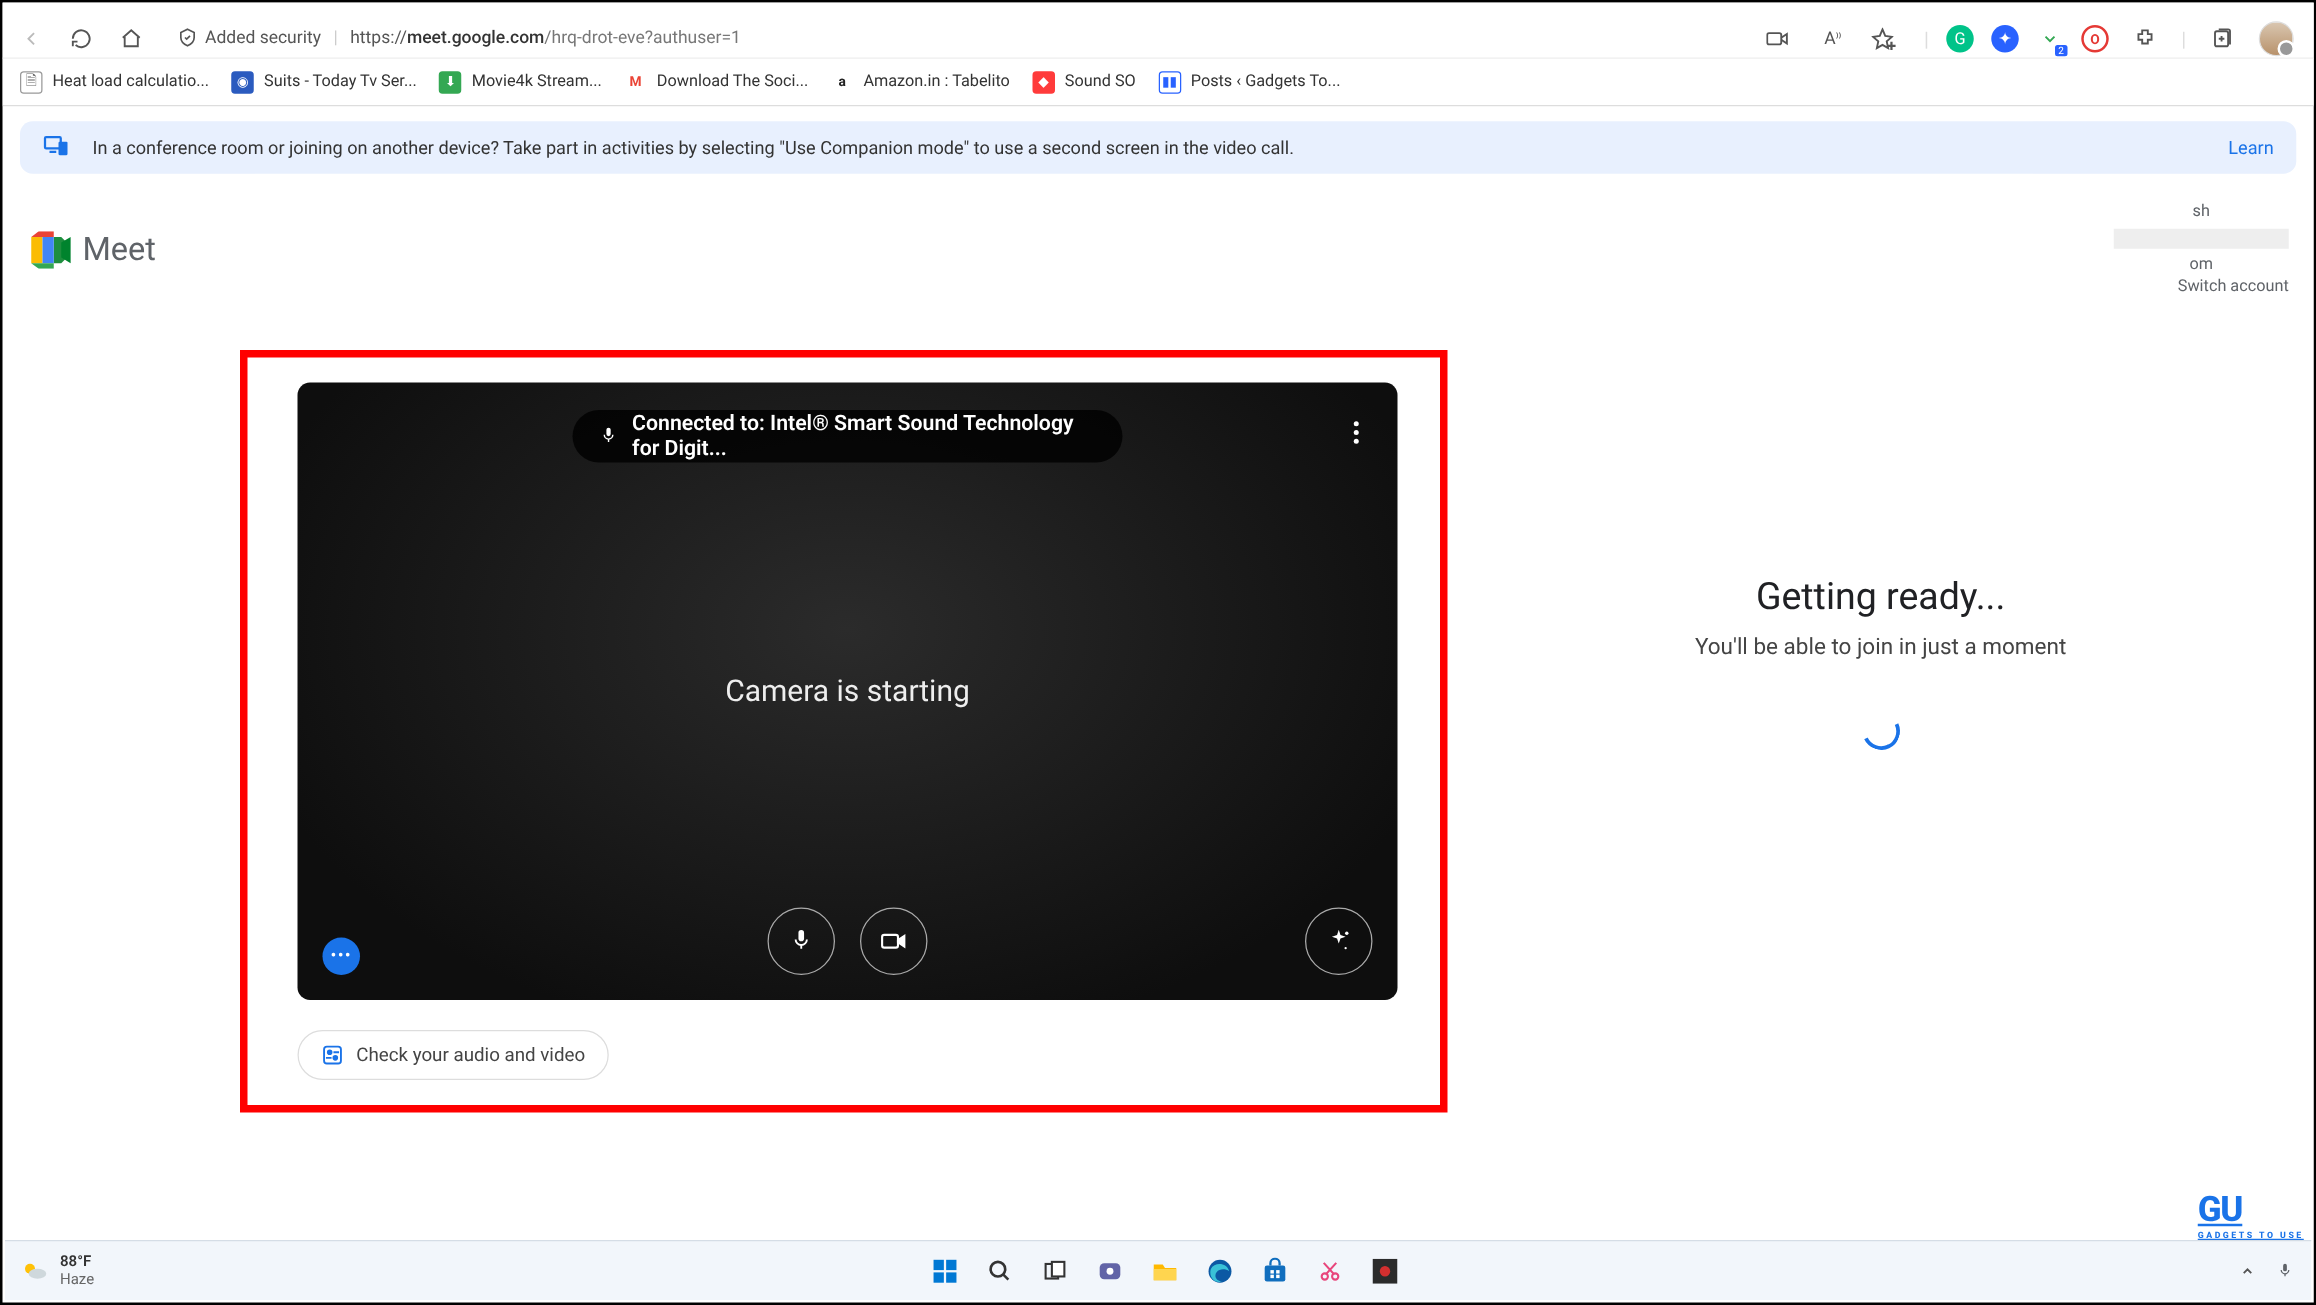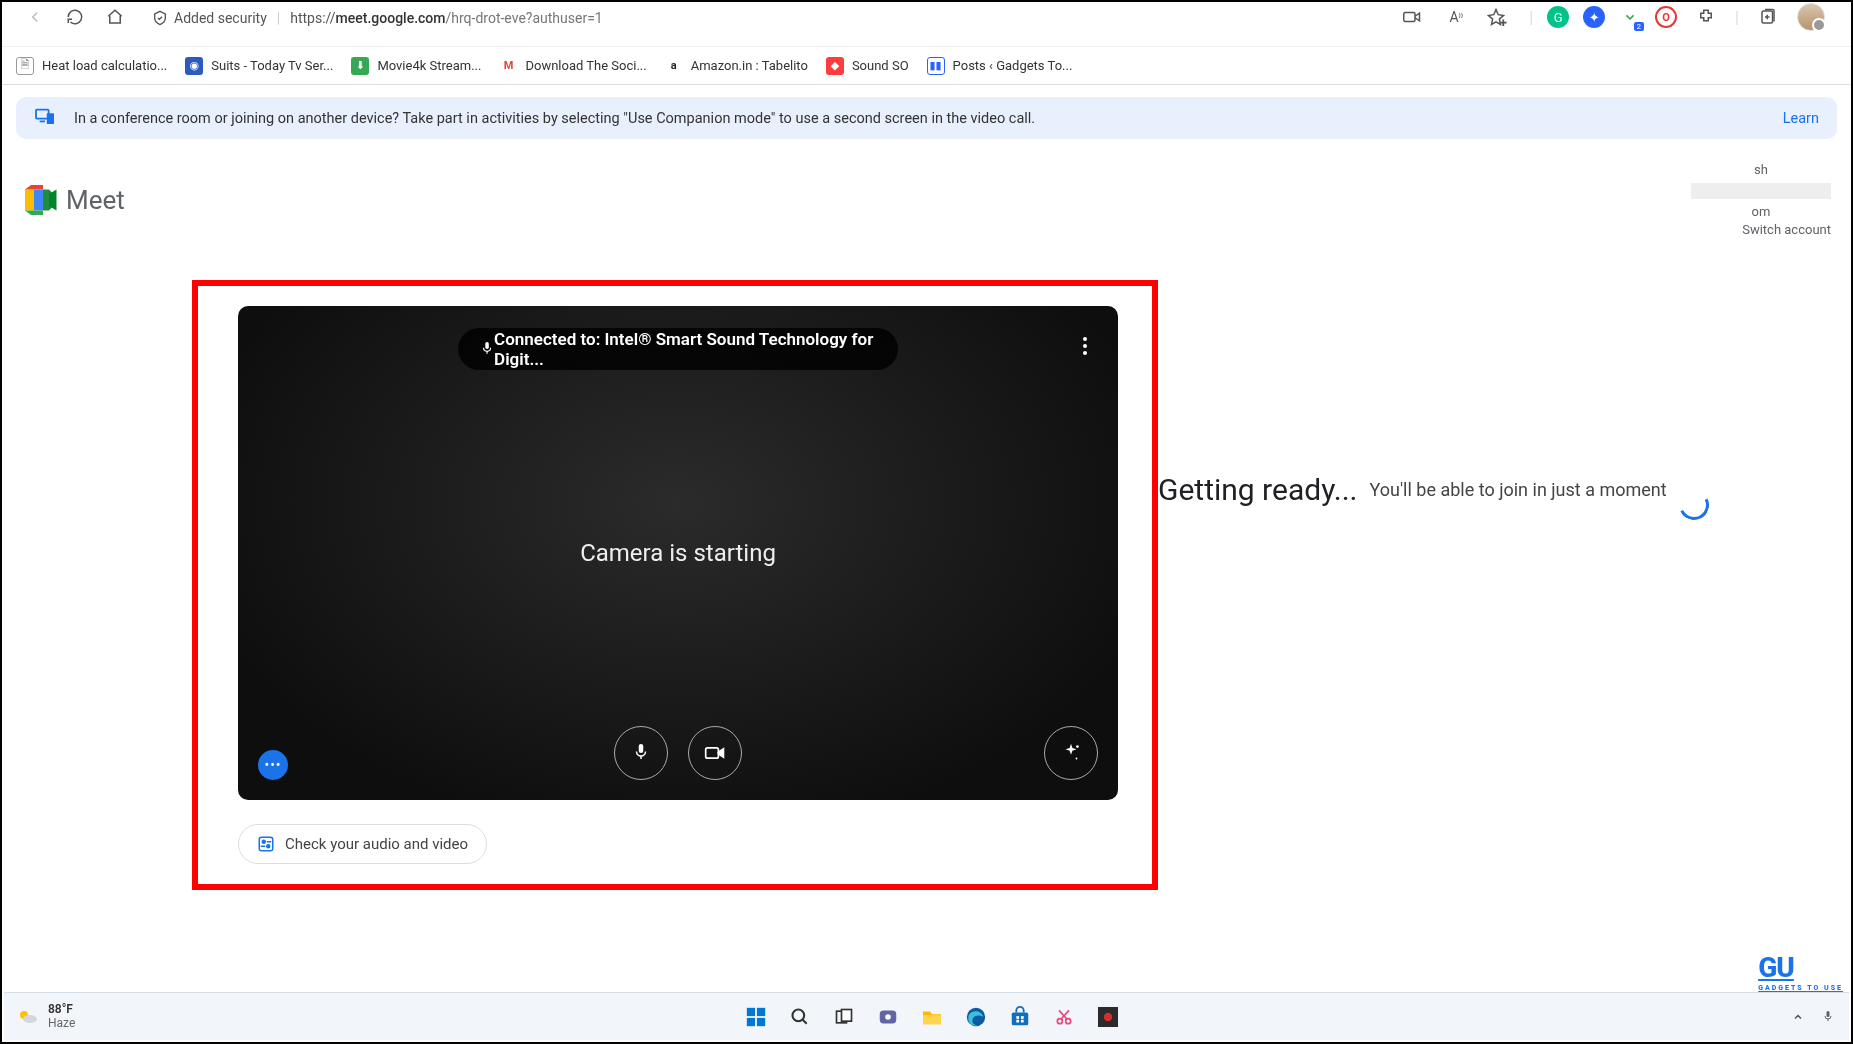--- a/index.html
+++ b/index.html
@@ -1,19 +1,19 @@
 <!DOCTYPE html>
 <html><head>
 <meta charset="utf-8">
 <style>
 * { margin: 0; padding: 0; box-sizing: border-box; font-family: "Segoe UI", Roboto, Arial, sans-serif; }
 body { width: 1853px; height: 1044px; background: #fff; border: 2px solid #000; position: relative; overflow: hidden; }
 
 
-.browser-bar { height: 44px; display: flex; align-items: flex-start; padding: 0 18px; gap: 10px; background: #fff; }
+.browser-bar { height: 44px; display: flex; align-items: flex-end; padding: 0 8px; gap: 10px; background: #fff; }
 .nav-btn { width: 30px; height: 30px; display: flex; align-items: center; justify-content: center; color: #555; cursor: pointer; border-radius: 4px; }
 .nav-btn.disabled { color: #bbb; }
 .address-wrap { flex: 1; display: flex; align-items: center; height: 32px; border-radius: 16px; padding: 0 12px; gap: 10px; color: #555; font-size: 14px; }
 .sec-badge { display: flex; align-items: center; gap: 6px; color: #555; }
 .sep { color: #ccc; }
 .url-host { color: #333; font-weight: 500; }
 .url-path { color: #777; }
 .right-icons { display: flex; align-items: center; gap: 14px; padding-right: 8px; }
 .ext-ico { width: 22px; height: 22px; border-radius: 50%; display: flex; align-items: center; justify-content: center; font-size: 13px; }
 .avatar { width: 28px; height: 28px; border-radius: 50%; background: linear-gradient(#d9c6b0,#b8926b); border: 1px solid #ddd; position: relative; }
@@ -39,31 +39,31 @@
 .account-side { text-align: right; font-size: 13px; color: #5f6368; line-height: 1.4; }
 .acc-email { display: flex; align-items: center; gap: 4px; justify-content: flex-end; flex-direction: column; }
 .acc-mask { width: 140px; height: 16px; background: #eee; }
 .switch { cursor: pointer; }
 
 .main-area { display: flex; align-items: flex-start; padding-top: 40px; }
 
 
 .red-box { margin-left: 190px; border: 6px solid #ff0000; width: 966px; height: 610px; padding: 20px 40px 16px 40px; display: flex; flex-direction: column; }
 .video-preview { width: 880px; height: 494px; background: radial-gradient(ellipse at 50% 40%, #2b2b2b, #0e0e0e 80%); border-radius: 10px; position: relative; color:#fff; }
-.mic-pill { position: absolute; top: 22px; left: 50%; transform: translateX(-50%); background: rgba(0,0,0,0.8); border-radius: 24px; height: 42px; display: flex; align-items: center; gap: 0; padding: 0 22px; font-size: 17px; font-weight: 600; }
+.mic-pill { position: absolute; top: 22px; left: 50%; transform: translateX(-50%); background: rgba(0,0,0,0.8); border-radius: 24px; height: 42px; display: flex; align-items: center; gap: 12px; padding: 0 22px; font-size: 17px; font-weight: 600; }
 .kebab { position: absolute; top: 30px; right: 30px; color: #fff; cursor: pointer; }
 .cam-text { position: absolute; top: 50%; left: 50%; transform: translate(-50%, -50%); font-size: 24px; color: #eee; }
 .controls { position: absolute; bottom: 20px; left: 0; right: 0; display: flex; align-items: center; justify-content: center; gap: 20px; }
 .ctrl-btn { width: 54px; height: 54px; border: 1.5px solid #aaa; border-radius: 50%; display:flex; align-items:center; justify-content:center; color:#fff; cursor:pointer; }
 .blue-dots { position: absolute; bottom: 20px; left: 20px; width: 30px; height: 30px; border-radius: 50%; background:#1a73e8; color:#fff; display:flex; align-items:center; justify-content:center; font-size: 14px; letter-spacing: 1px; cursor:pointer; }
 .sparkle-btn { position: absolute; bottom: 20px; right: 20px; width: 54px; height: 54px; border: 1.5px solid #aaa; border-radius: 50%; display:flex; align-items:center; justify-content:center; color:#fff; cursor:pointer; }
 .check-pill { margin-top: 24px; align-self: flex-start; height: 40px; border: 1px solid #ddd; border-radius: 20px; display:flex; align-items:center; gap:10px; padding: 0 18px; font-size: 15px; color:#444; cursor:pointer; background:#fff; }
 
 
-.ready-side { flex: 1; display:flex; flex-direction:row; align-items:center; padding-top: 180px; gap: 12px; }
+.ready-side { flex: 1; display:flex; flex-direction:column; align-items:center; padding-top: 180px; gap: 12px; }
 .ready-title { font-size: 30px; color: #202124; }
 .ready-sub { font-size: 18px; color: #444; }
 .spinner { margin-top: 30px; width: 30px; height: 30px; border: 3px solid transparent; border-right-color:#1a73e8; border-bottom-color:#1a73e8; border-radius: 50%; transform: rotate(20deg); }
 
 
 .taskbar { position: absolute; bottom: 2px; left: 2px; right: 2px; height: 48px; background: #f2f6fb; display:flex; align-items:center; justify-content:space-between; padding: 0 12px; border-top: 1px solid #d5dde6; }
 .weather { display:flex; align-items:center; gap:8px; font-size:12px; color:#333; line-height:1.1; }
 .weather-ico { width: 24px; height: 24px; }
 .task-center { display:flex; align-items:center; gap: 14px; }
 .tb-ico { width: 30px; height: 30px; display:flex; align-items:center; justify-content:center; cursor:pointer; border-radius:4px; }

